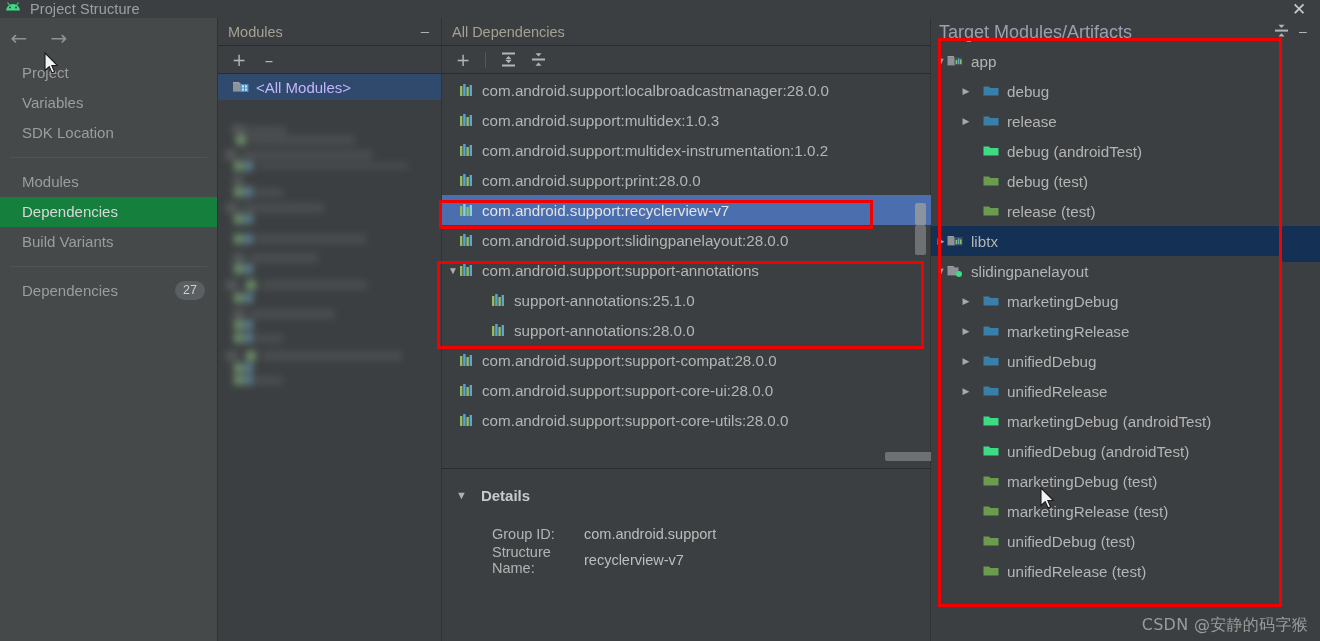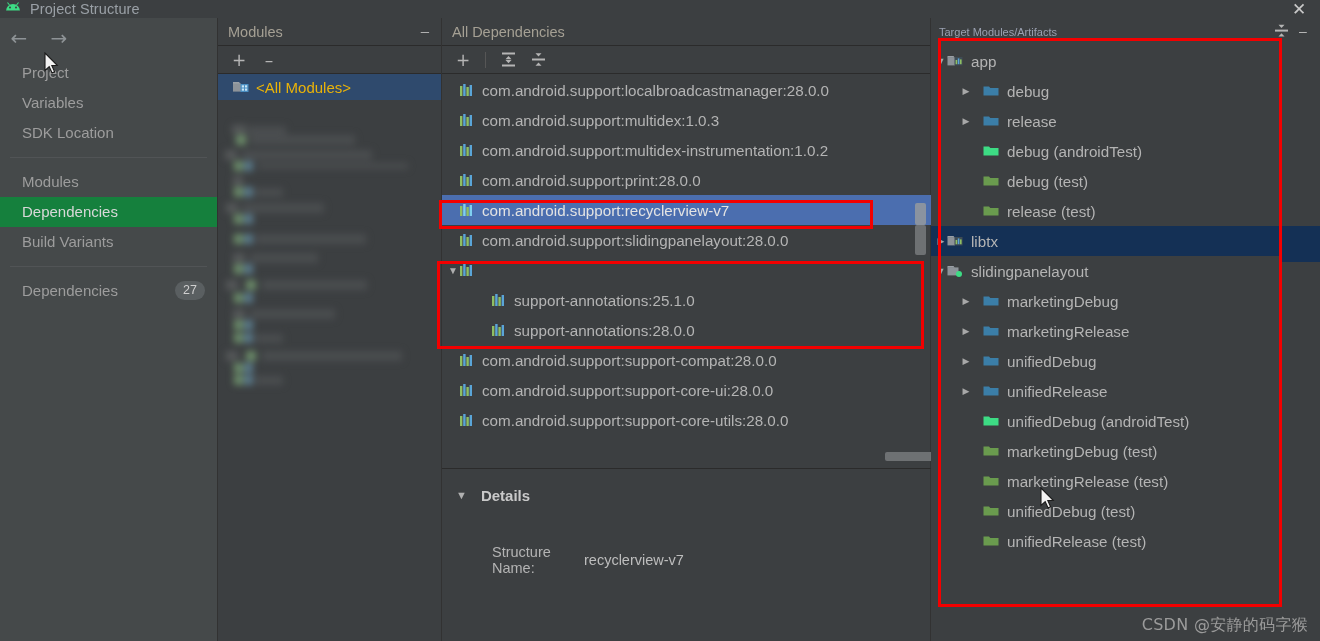--- a/index.html
+++ b/index.html
@@ -103,21 +103,21 @@
     display: flex; align-items: center; justify-content: center;
     font-size: 17px; line-height: 22px;
     font-family: "DejaVu Sans", sans-serif;
   }
   .tb-sep { width: 1px; height: 16px; background: #565656; margin: 0 3px; }
 
   .mod-row {
     height: 26px; display: flex; align-items: center;
     padding-left: 14px; font-size: 15px; white-space: nowrap;
   }
-  .mod-row.selected { background: #2f4a6d; color: #eab308; }
+  .mod-row.selected { background: #2f4a6d; color: #c4b5fd; }
   .mod-icon { width: 18px; height: 16px; margin-right: 6px; flex: none; }
 
   
   .blur-area {
     position: absolute; left: 218px; top: 123px;
     width: 224px; height: 267px; overflow: hidden;
     filter: blur(3.6px);
   }
   .blur-row { position: absolute; background: #4a4d4f; border-radius: 1px; }
   .blur-chip-g { position: absolute; background: #6d8f6a; border-radius: 1px; }
@@ -179,21 +179,21 @@
 
   
   .target-panel {
     position: absolute; left: 931px; top: 18px; width: 389px; height: 623px;
     background: #3c3f41;
   }
   .target-head {
     height: 28px; position: relative; display: flex; align-items: center;
     padding-left: 8px;
   }
-  .target-head .panel-title { font-size: 11px; color: #9aa0b0; }
+  .target-head .panel-title { font-size: 18px; color: #9aa0b0; }
   .target-head .ic {
     position: absolute; top: 4px; width: 18px; height: 18px;
     color: #b5b5b5; text-align: center; font-size: 14px; line-height: 18px;
   }
   .tgt-row {
     height: 30px; display: flex; align-items: center;
     font-size: 15.2px; color: #b4b4b4; white-space: nowrap;
     position: relative;
   }
   .tgt-row.selected { background: #143055; }
@@ -435,20 +435,21 @@
         <span>com.android.support:slidingpanelayout:28.0.0</span>
       </div>
       <div class="dep-row">
         <span class="twisty">▼</span>
         <span class="bars-icon"><svg width="14" height="15" viewBox="0 0 14 15">
               <rect x="0" y="3" width="2.4" height="10" fill="#8fbf63"></rect>
               <rect x="3.2" y="1" width="2.4" height="12" fill="#5aa5d8"></rect>
               <rect x="6.4" y="4" width="2.4" height="9" fill="#8fbf63"></rect>
               <rect x="9.6" y="2" width="2.4" height="11" fill="#5aa5d8"></rect>
             </svg></span>
+        <span>com.android.support:support-annotations</span>
       </div>
       <div class="dep-row child">
         <span class="bars-icon"><svg width="14" height="15" viewBox="0 0 14 15">
               <rect x="0" y="3" width="2.4" height="10" fill="#8fbf63"></rect>
               <rect x="3.2" y="1" width="2.4" height="12" fill="#5aa5d8"></rect>
               <rect x="6.4" y="4" width="2.4" height="9" fill="#8fbf63"></rect>
               <rect x="9.6" y="2" width="2.4" height="11" fill="#5aa5d8"></rect>
             </svg></span>
         <span>support-annotations:25.1.0</span>
       </div>
@@ -489,20 +490,24 @@
         <span>com.android.support:support-core-utils:28.0.0</span>
       </div>
     </div>
 
     <div class="hscroll-thumb"></div>
 
     <div class="details-sep"></div>
     <div class="details-head">
       <span class="twisty2">▼</span>
       <span class="dtitle">Details</span>
+    </div>
+    <div class="detail-row" style="top:504px;">
+      <span class="detail-label">Group ID:</span>
+      <span class="detail-value">com.android.support</span>
     </div>
     <div class="detail-row" style="top:530px;">
       <span class="detail-label">Structure Name:</span>
       <span class="detail-value">recyclerview-v7</span>
     </div>
   </div>
 
   <div class="vscroll-thumb upper" style="left:915px; top:203px; width:11px; height:22px;"></div>
   <div class="vscroll-thumb" style="left:915px; top:225px; width:11px; height:30px;"></div>
 
@@ -619,20 +624,26 @@
       </div>
 
       <div class="tgt-row" style="padding-left:52px;">
         <span class="arrow" style="left:29px; top:9px;">▶</span>
         <span class="folder-icon"><svg width="17" height="14" viewBox="0 0 17 14">
               <path d="M0.5,2.5 h5.5 l1.3,1.6 h8.2 v7.4 H0.5 z" fill="#3b7ea8"></path>
             </svg></span>
         <span>unifiedRelease</span>
       </div>
 
+      <div class="tgt-row" style="padding-left:52px;">
+        <span class="folder-icon"><svg width="17" height="14" viewBox="0 0 17 14">
+              <path d="M0.5,2.5 h5.5 l1.3,1.6 h8.2 v7.4 H0.5 z" fill="#3ddc84"></path>
+            </svg></span>
+        <span>marketingDebug (androidTest)</span>
+      </div>
 
       <div class="tgt-row" style="padding-left:52px;">
         <span class="folder-icon"><svg width="17" height="14" viewBox="0 0 17 14">
               <path d="M0.5,2.5 h5.5 l1.3,1.6 h8.2 v7.4 H0.5 z" fill="#3ddc84"></path>
             </svg></span>
         <span>unifiedDebug (androidTest)</span>
       </div>
 
       <div class="tgt-row" style="padding-left:52px;">
         <span class="folder-icon"><svg width="17" height="14" viewBox="0 0 17 14">

